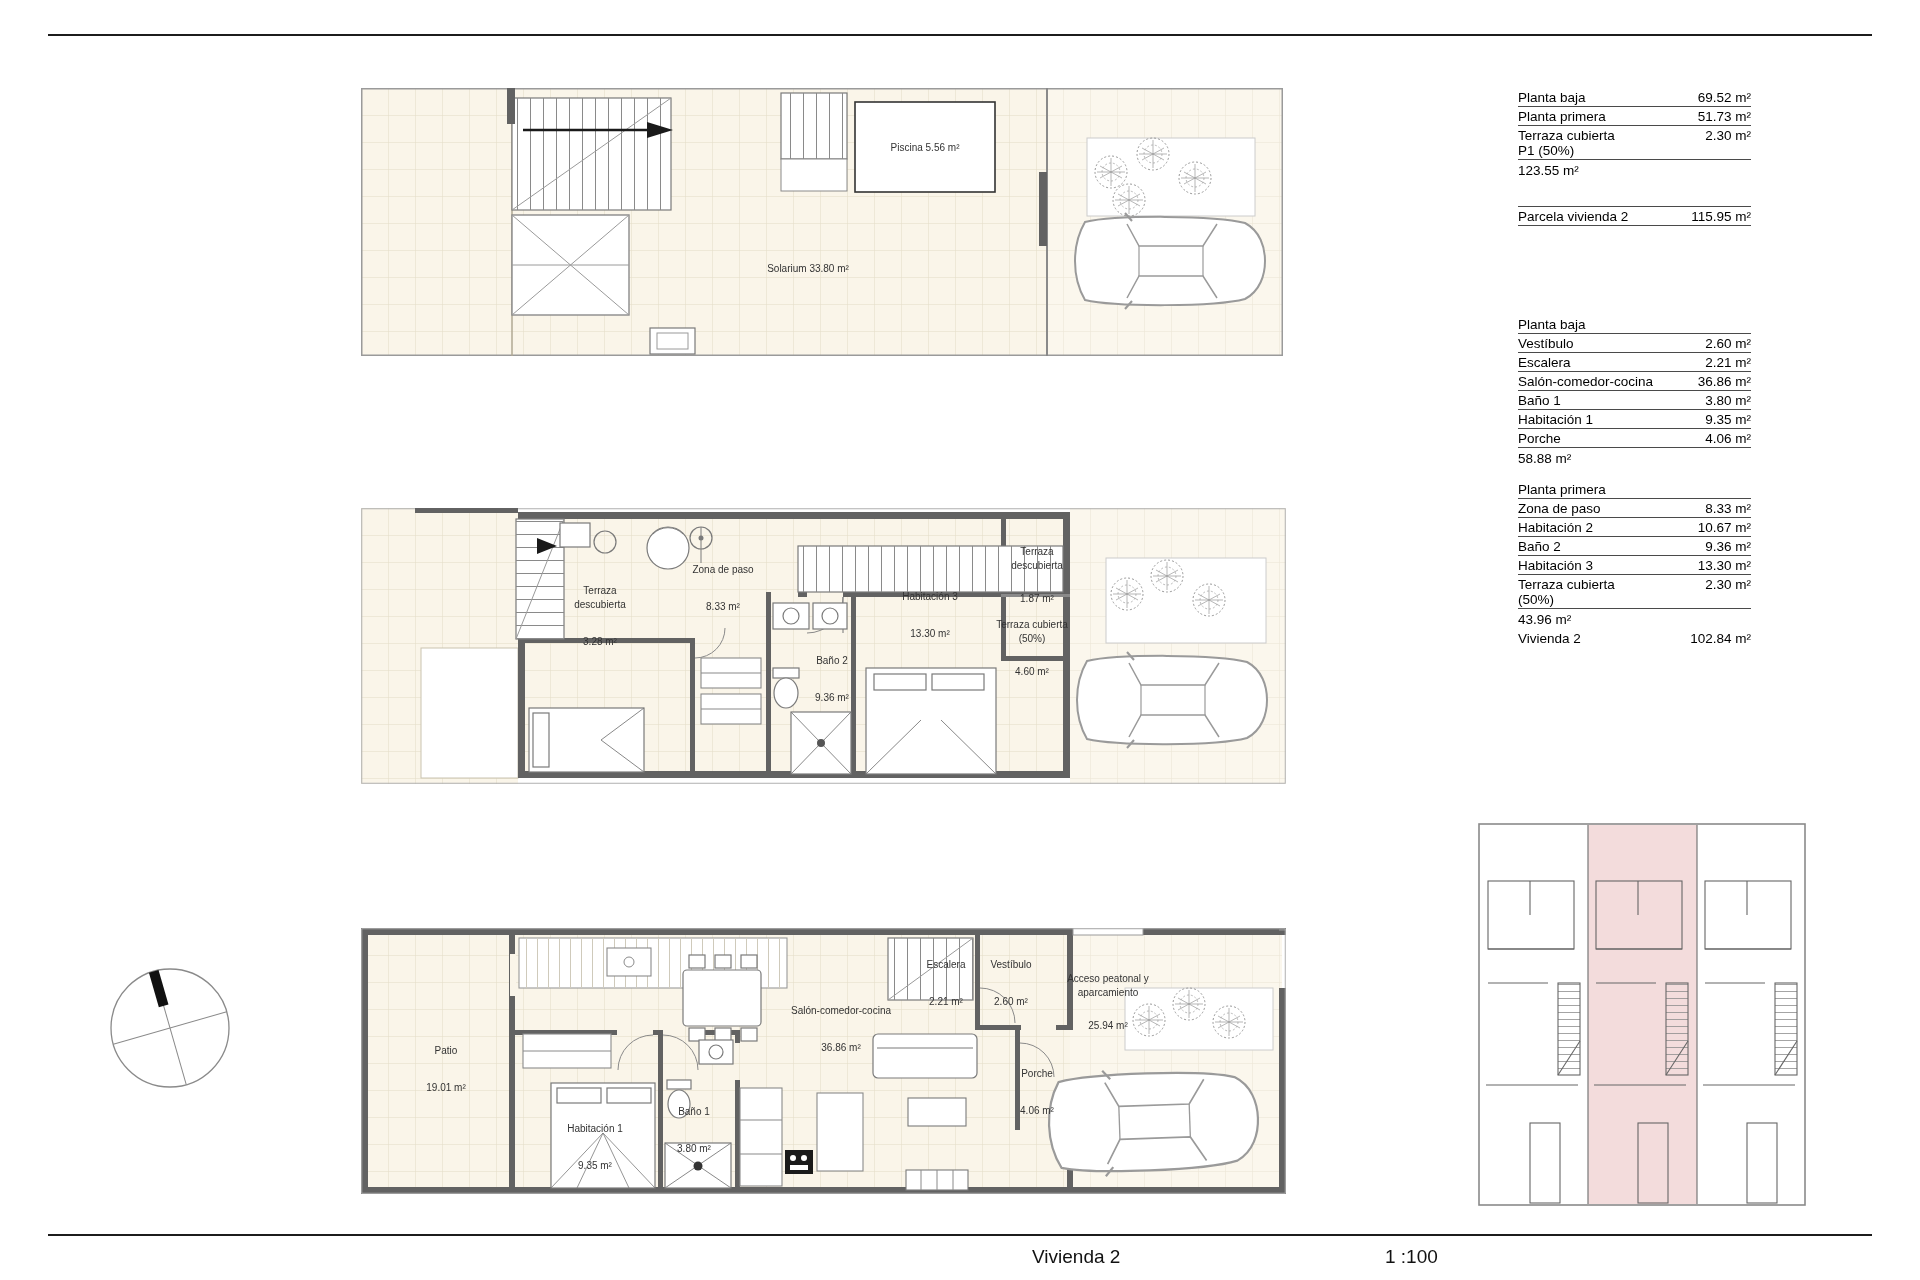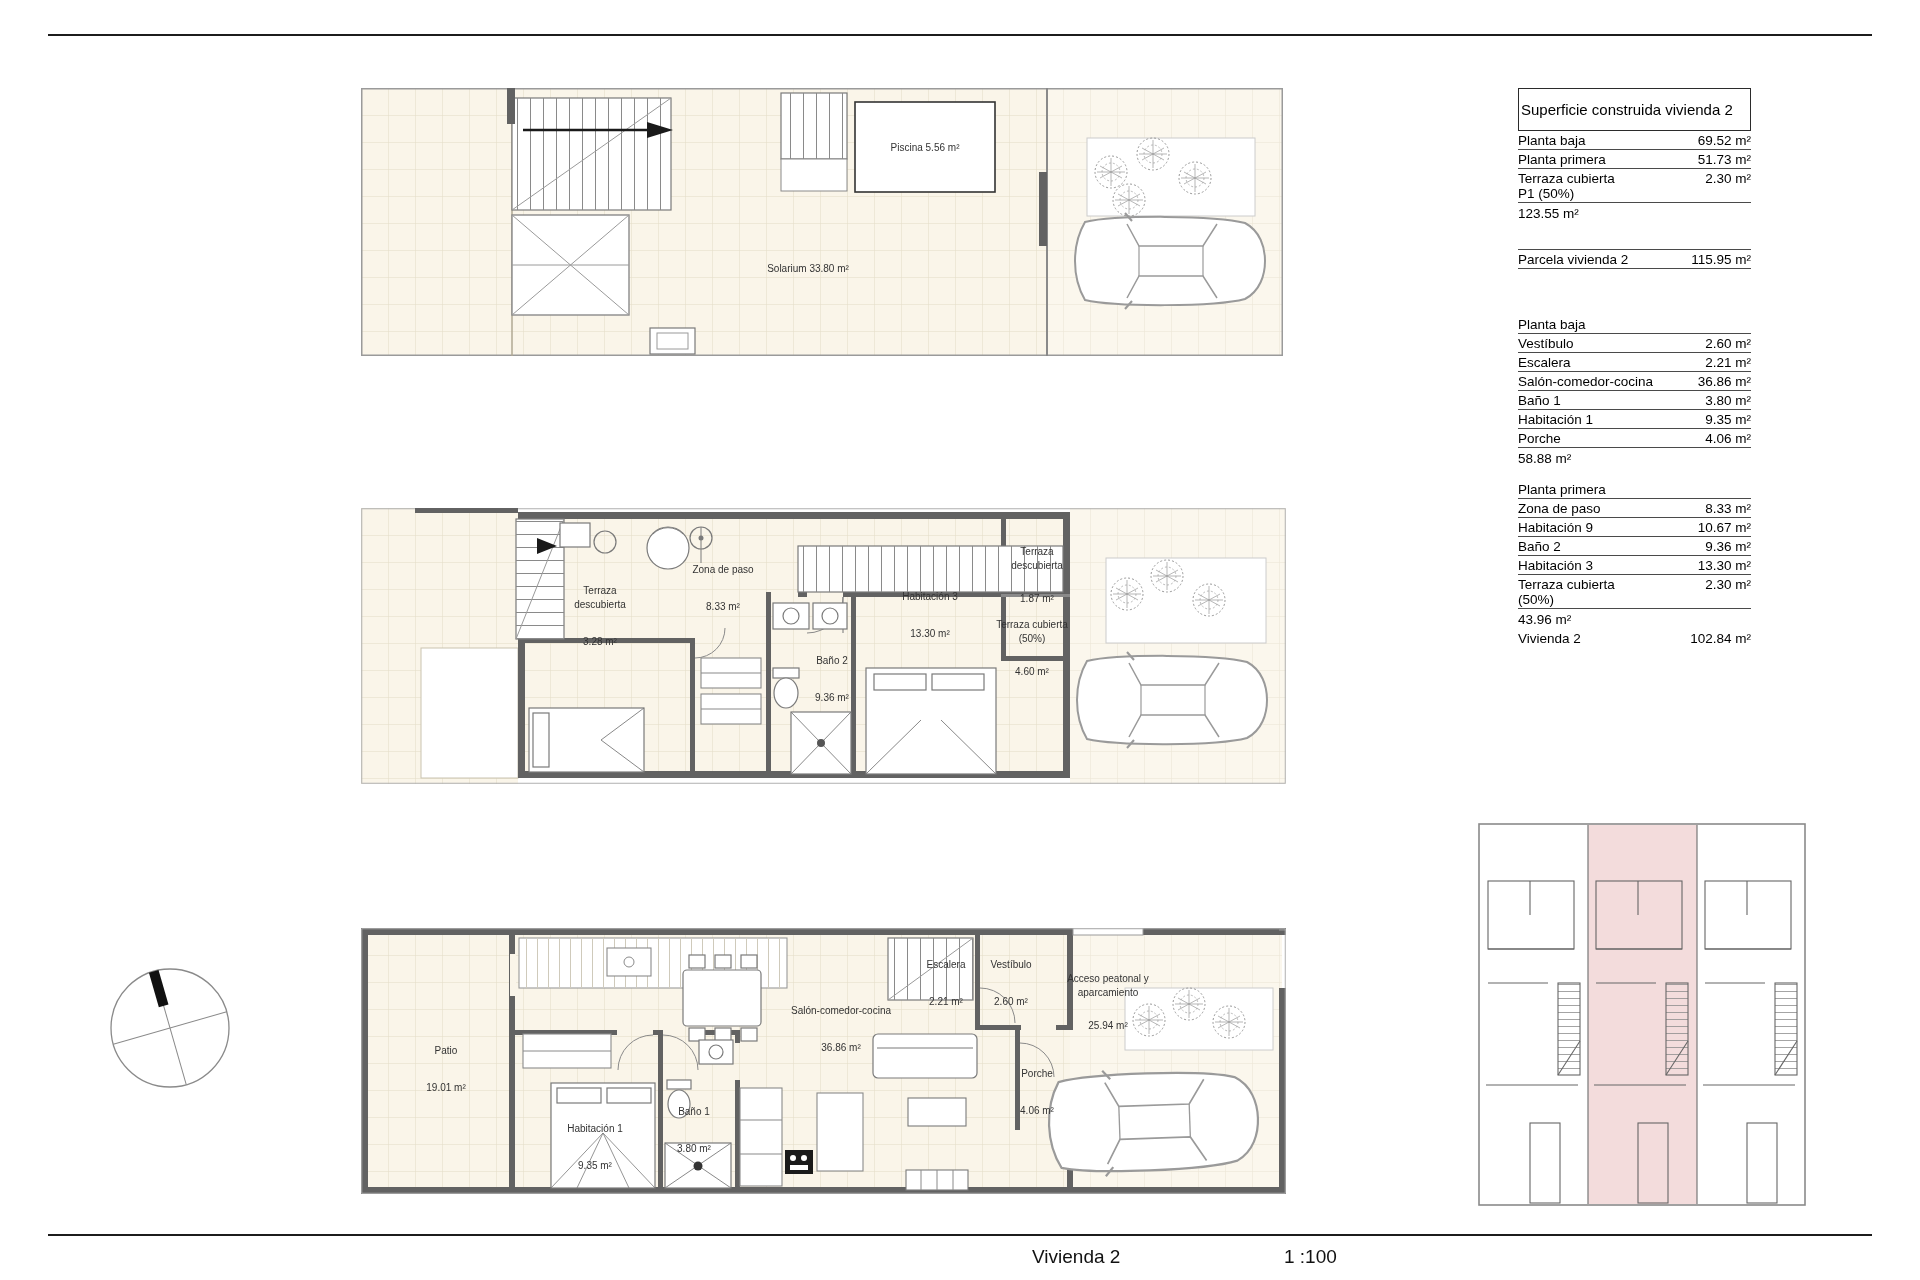--- a/index.html
+++ b/index.html
@@ -406,21 +406,20 @@
       <circle cx="62" cy="62" r="59" fill="none" stroke="#8a8a8a" stroke-width="1.3"></circle>
       <g transform="rotate(-16 62 62)">
         <line x1="62" y1="3" x2="62" y2="121" stroke="#8a8a8a" stroke-width="1"></line>
         <line x1="3" y1="62" x2="121" y2="62" stroke="#8a8a8a" stroke-width="1"></line>
         <rect x="57" y="3" width="10" height="36" fill="#111111"></rect>
       </g>
     </svg>
   </div>
 
   <div class="tbl" style="top:88px;">
-    <div class="tbl-header">Superficie construida vivienda 2</div>
     <div class="tbl-body">
       <div class="trow">
         <span class="tl">Planta baja</span>
         <span class="tv">69.52 m²</span>
       </div>
       <div class="trow">
         <span class="tl">Planta primera</span>
         <span class="tv">51.73 m²</span>
       </div>
       <div class="trow">
@@ -468,21 +467,21 @@
       <div class="ttotal">
         <span class="tv">58.88 m²</span>
       </div>
       <div class="gap12"></div>
       <div class="section-label">Planta primera</div>
       <div class="trow">
         <span class="tl">Zona de paso</span>
         <span class="tv">8.33 m²</span>
       </div>
       <div class="trow">
-        <span class="tl">Habitación 9</span>
+        <span class="tl">Habitación 2</span>
         <span class="tv">10.67 m²</span>
       </div>
       <div class="trow">
         <span class="tl">Baño 2</span>
         <span class="tv">9.36 m²</span>
       </div>
       <div class="trow">
         <span class="tl">Habitación 3</span>
         <span class="tv">13.30 m²</span>
       </div>
@@ -534,15 +533,15 @@
         <rect x="297" y="160" width="22" height="92" fill="url(#treadsS)"></rect>
         <line x1="297" y1="252" x2="319" y2="218"></line>
         <line x1="225" y1="262" x2="317" y2="262"></line>
         <rect x="269" y="300" width="30" height="80"></rect>
       </g>
     </svg>
   </div>
 
   <div class="hrule" style="left:48px;top:1234px;width:1824px;"></div>
   <div class="footer-text" style="left:1032px;top:1246px;">Vivienda 2</div>
-  <div class="footer-text" style="left:1284px;top:1246px;">1 :100</div>
+  <div class="footer-text" style="left:1385px;top:1246px;">1 :100</div>
 
 </div>
 
 </body></html>

